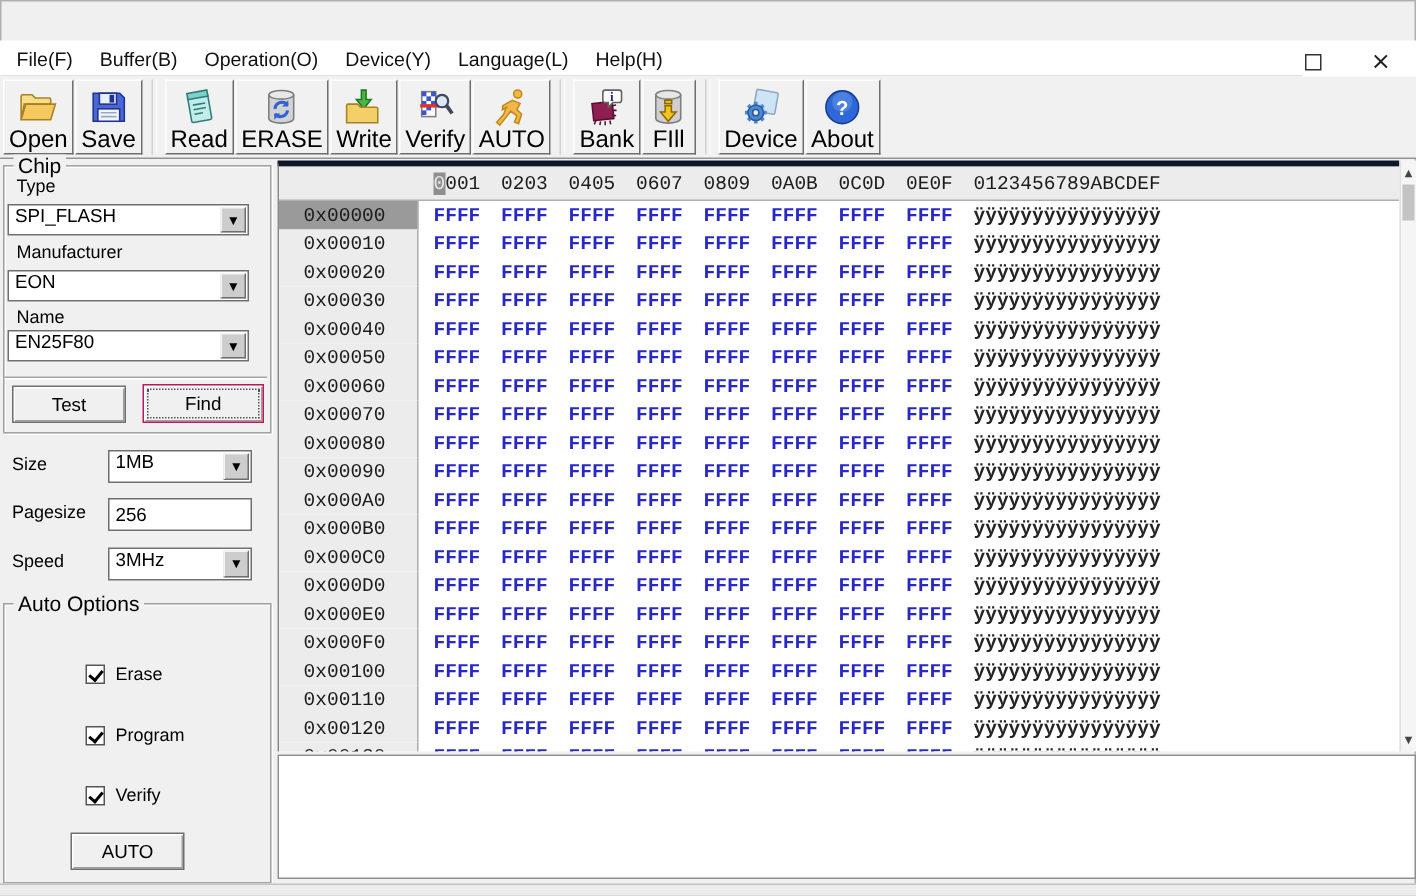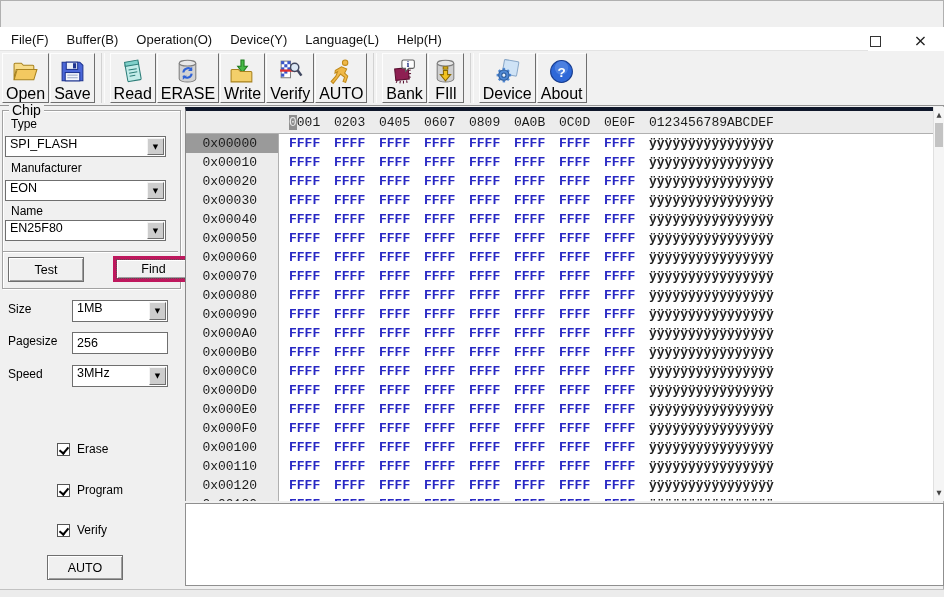--- a/index.html
+++ b/index.html
@@ -33,21 +33,21 @@
   .left-panel{position:absolute;left:0;top:106px;width:185px;height:483px;background:#f0f0f0;}
   .frame{position:absolute;border:1px solid #a2a2a2;box-shadow:inset 1px 1px 0 #fff,1px 1px 0 #fff;}
   .frame-label{position:absolute;top:-8px;left:6px;background:#f0f0f0;padding:0 3px;font-size:14px;color:#000;line-height:14px;}
   .etched-h{position:absolute;height:0;border-top:1px solid #a2a2a2;border-bottom:1px solid #fff;}
   .panel-label{position:absolute;font-size:12px;color:#000;line-height:14px;}
   .combo{position:absolute;background:#fff;border:1px solid #6f6f6f;box-sizing:border-box;font-size:12.5px;color:#000;display:flex;align-items:flex-start;padding-left:4px;}
   .combo-arrow{position:absolute;right:1px;top:1px;bottom:1px;width:17px;background:#cdcdcd;border:1px solid;border-color:#f4f4f4 #6e6e6e #6e6e6e #f4f4f4;display:flex;align-items:center;justify-content:center;box-sizing:border-box;}
   .combo-arrow span{font-size:7px;color:#000;font-family:"DejaVu Sans",sans-serif;}
   .textbox{position:absolute;background:#fff;border:1px solid #6f6f6f;box-sizing:border-box;font-size:12.5px;color:#000;padding:0 0 0 4px;font-family:"Liberation Sans",sans-serif;outline:none;}
   .btn{position:absolute;background:#f0f0f0;border:1px solid #6f6f6f;box-shadow:inset 1px 1px 0 #fff,inset -1px -1px 0 #9e9e9e;font-size:12.5px;color:#000;display:flex;align-items:center;justify-content:center;box-sizing:border-box;font-family:"Liberation Sans",sans-serif;}
-  .btn-default{border:4px solid #be185d;outline:1px dotted #555;outline-offset:-4px;margin-left:18px;}
+  .btn-default{border:1px solid #be185d;outline:1px dotted #555;outline-offset:-4px;}
   .cb-box{position:absolute;width:13px;height:13px;background:#fff;border:1px solid #555;box-sizing:border-box;}
   .cb-box.checked::after{content:"";position:absolute;left:2.5px;top:0.5px;width:4px;height:7px;border:solid #000;border-width:0 2px 2px 0;transform:rotate(40deg);}
   
   .hex-area{position:absolute;left:185px;top:107px;width:748px;height:394px;background:#fff;border-top:4px solid #0f172a;border-left:1px solid #8a8a8a;box-sizing:border-box;overflow:hidden;font-family:"Liberation Mono",monospace;font-size:13px;}
   .hex-header{display:flex;align-items:center;height:23px;background:#ececec;border-bottom:1px solid #b0b0b0;box-sizing:border-box;color:#1b1b1b;}
   .hex-gutter-spacer{width:93px;flex:0 0 auto;}
   .hex-row{display:flex;height:19px;line-height:19px;}
   .hex-addr{width:93px;flex:0 0 auto;background:#ececec;border-right:1px solid #b0b0b0;text-align:right;padding-right:21px;box-sizing:border-box;color:#1b1b1b;}
   .hex-addr.selected{background:#9a9a9a;}
   .hex-group{display:inline-block;width:45px;flex:0 0 auto;font-weight:bold;color:#2828c4;}
@@ -299,20 +299,23 @@
   <input class="textbox" style="left: 72px; top: 226px; width: 96px; height: 22px;" value="256">
 
   <span class="panel-label" style="left:8px;top:261px;">Speed</span>
   <div class="combo" style="left:72px;top:259px;width:96px;height:22px;">
     <span>3MHz</span>
     <span class="combo-arrow">
         <span>▼</span>
       </span>
   </div>
 
+  <div class="frame" style="left:2px;top:296px;width:177px;height:185px;">
+    <span class="frame-label">Auto Options</span>
+  </div>
   <div id="auto-checkboxes">
       <div class="cb-box checked" style="left: 57px; top: 337px;"></div>
       <span class="panel-label" style="left: 77px; top: 336px;">Erase</span>
       <div class="cb-box checked" style="left: 57px; top: 378px;"></div>
       <span class="panel-label" style="left: 77px; top: 377px;">Program</span>
       <div class="cb-box checked" style="left: 57px; top: 418px;"></div>
       <span class="panel-label" style="left: 77px; top: 417px;">Verify</span>
     </div>
   <div class="btn" style="left:47px;top:449px;width:76px;height:25px;">AUTO</div>
 </div>

